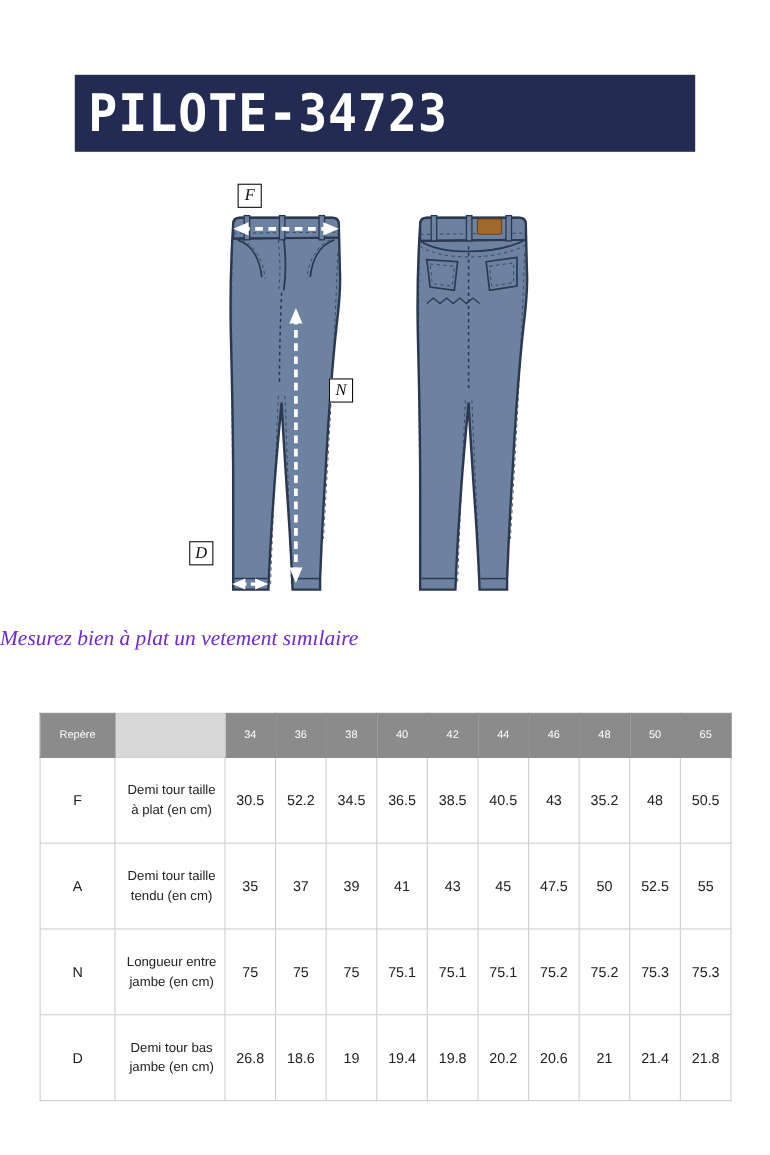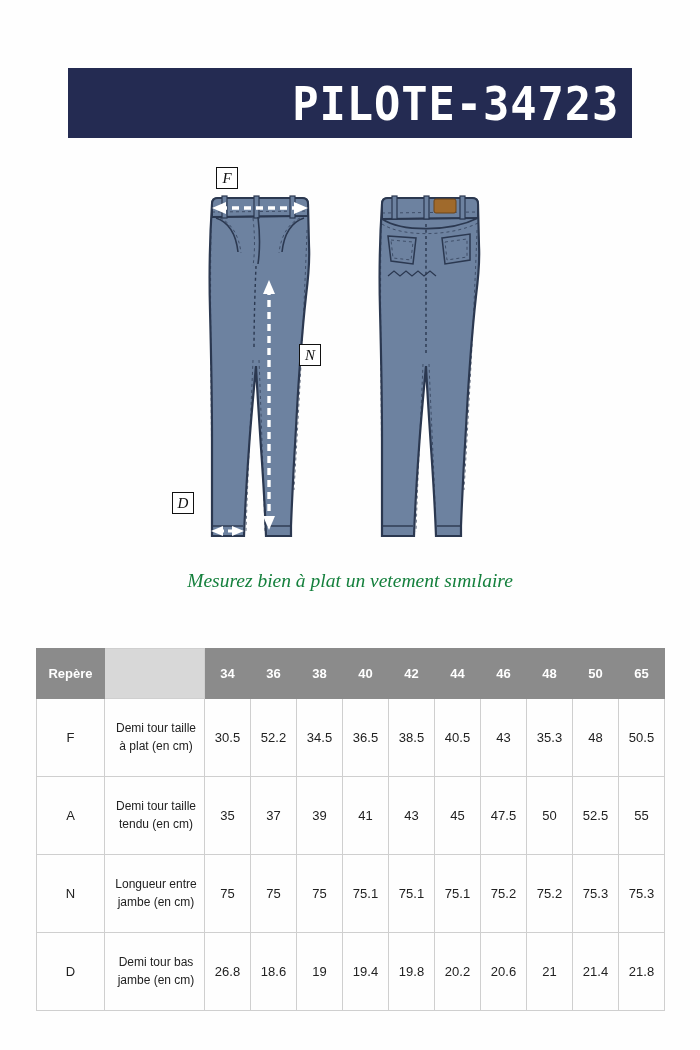--- a/index.html
+++ b/index.html
@@ -17,21 +17,21 @@
   }
 
   
   .title-banner {
     position: absolute;
     left: 68px; top: 68px;
     width: 564px; height: 70px;
     background: #242b52;
     display: flex;
     align-items: center;
-    justify-content: flex-end;
+    justify-content: flex-start;
   }
   .title-text {
     color: #ffffff;
     font-family: "DejaVu Sans Mono", monospace;
     font-weight: bold;
     font-size: 47px;
     letter-spacing: 1px;
     line-height: 1;
     transform: scaleX(0.93);
     white-space: nowrap;
@@ -59,25 +59,24 @@
   }
   .marker-f { left: 216px; top: 167px; }
   .marker-n { left: 299px; top: 344px; }
   .marker-d { left: 172px; top: 492px; }
 
   
   .instructions {
     position: absolute;
     left: 0; top: 568px;
     width: 700px;
-    text-align: center;
     font-family: "Liberation Serif", serif;
     font-style: italic;
     font-size: 19.5px;
-    color: #15803d;
+    color: #6d28d9;
     line-height: 1.32;
   }
   .instructions .l2 { display: block; }
 
   
   .table-wrap {
     position: absolute;
     left: 36px; top: 648px;
     width: 628px;
   }
@@ -90,23 +89,23 @@
     border: 1px solid #cfcfcf;
     text-align: center;
     vertical-align: middle;
     font-size: 13px;
     color: #222;
     padding: 4px 2px;
   }
   thead th {
     background: #8b8b8b;
     color: #ffffff;
-    font-weight: bold;
-    height: 50px;
-    font-size: 13px;
+    font-weight: normal;
+    height: 40px;
+    font-size: 10px;
     border-color: #8b8b8b;
   }
   thead th.blank-head {
     background: #d8d8d8;
     border-color: #cfcfcf;
   }
   thead th.repere-head { text-align: center; }
   tbody td.code-col {
     width: 68px;
     font-size: 13px;
@@ -290,21 +289,21 @@
         <tr>
           <td class="code-col">F</td>
           <td class="label-col">Demi tour taille  à plat (en cm)</td>
           <td>30.5</td>
           <td>52.2</td>
           <td>34.5</td>
           <td>36.5</td>
           <td>38.5</td>
           <td>40.5</td>
           <td>43</td>
-          <td>35.3</td>
+          <td>35.2</td>
           <td>48</td>
           <td>50.5</td>
         </tr>
         <tr>
           <td class="code-col">A</td>
           <td class="label-col">Demi tour taille tendu (en cm)</td>
           <td>35</td>
           <td>37</td>
           <td>39</td>
           <td>41</td>

